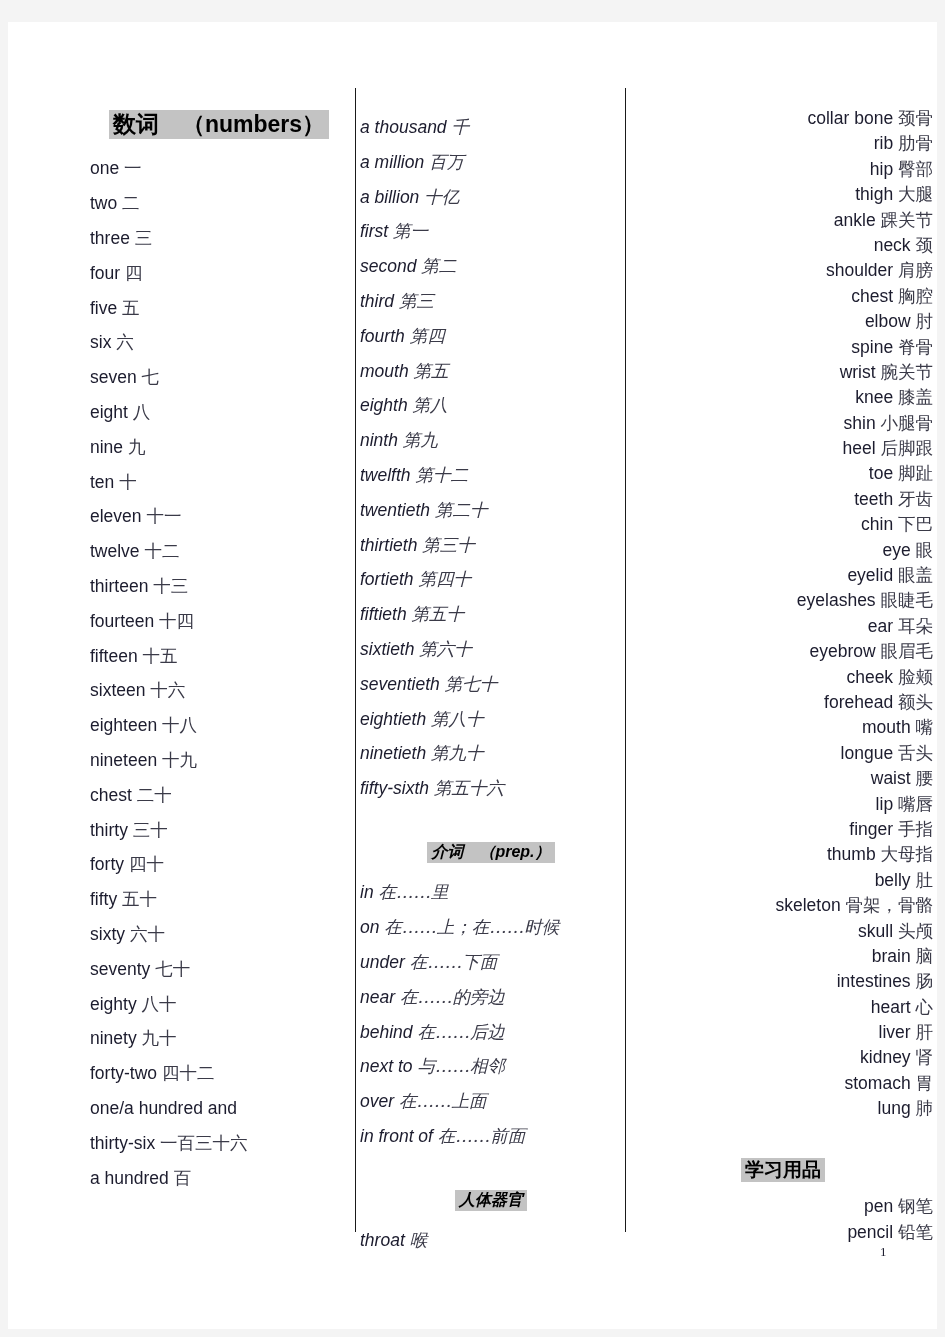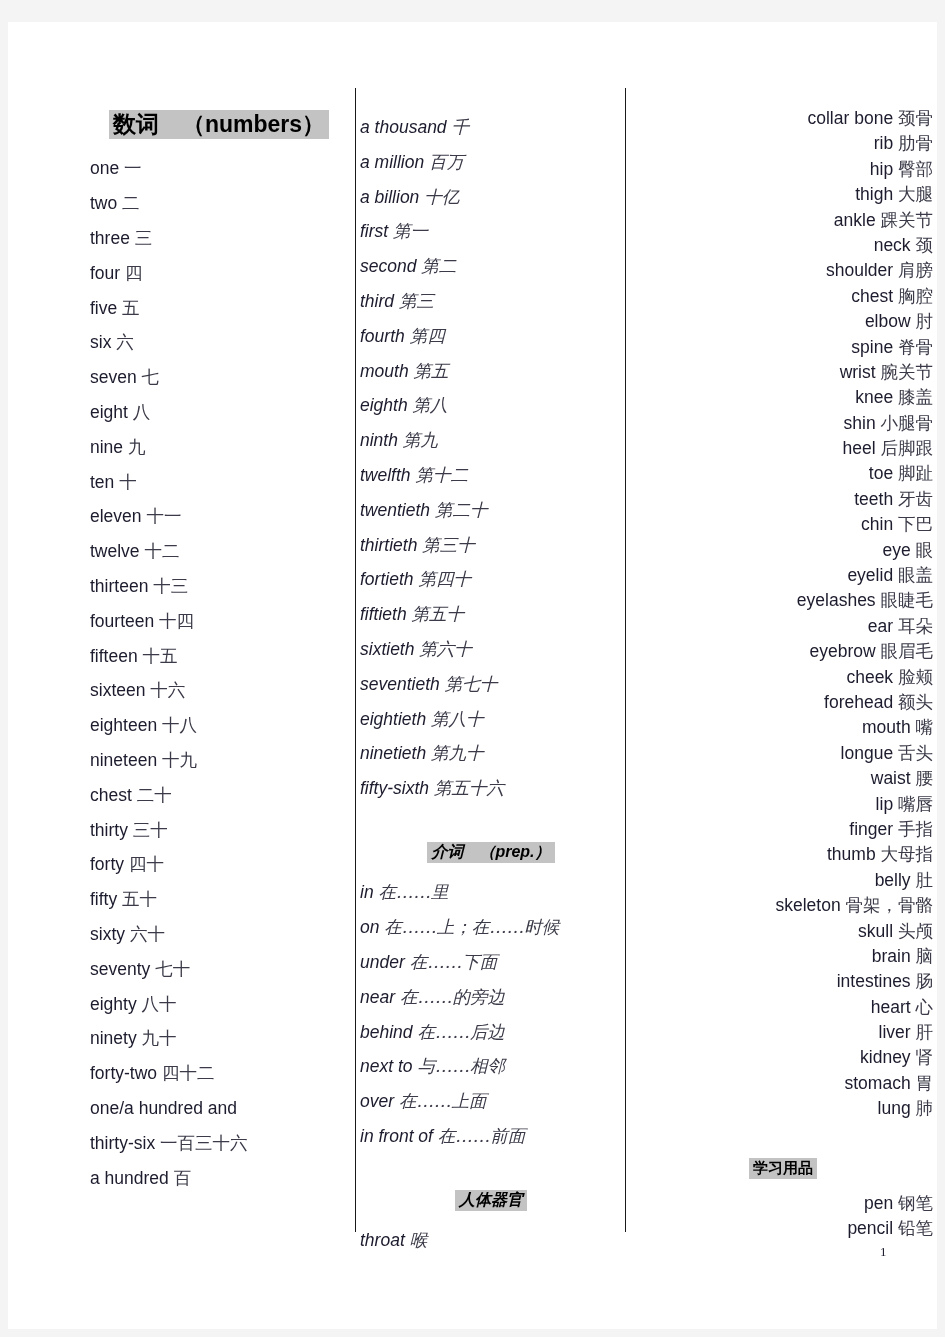--- a/index.html
+++ b/index.html
@@ -104,21 +104,21 @@
     line-height: 25.4px;
     height: 25.4px;
     text-align: right;
   }
   .col-3 .entry .cn {
     font-size: 17.5px;
   }
 
   .col-1 .section-head .hl { font-size: 23px; }
   .col-2 .section-head .hl { font-size: 16px; }
-  .col-3 .section-head .hl { font-size: 15px; }
+  .col-3 .section-head .hl { font-size: 19px; }
 
   .spacer-lg { height: 36px; }
   .spacer-sm { height: 12px; }
 
   .page-number {
     position: absolute;
     left: 872px;
     top: 1222px;
     font-size: 13px;
     color: #1c1c2e;

